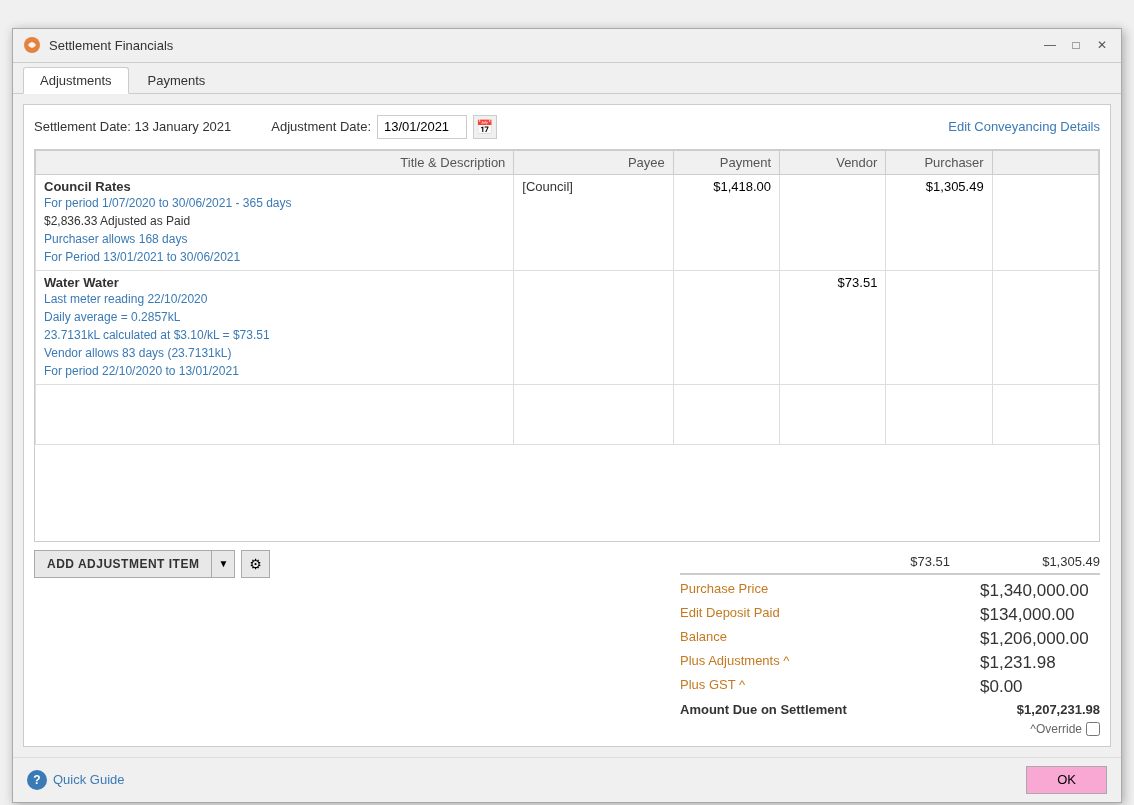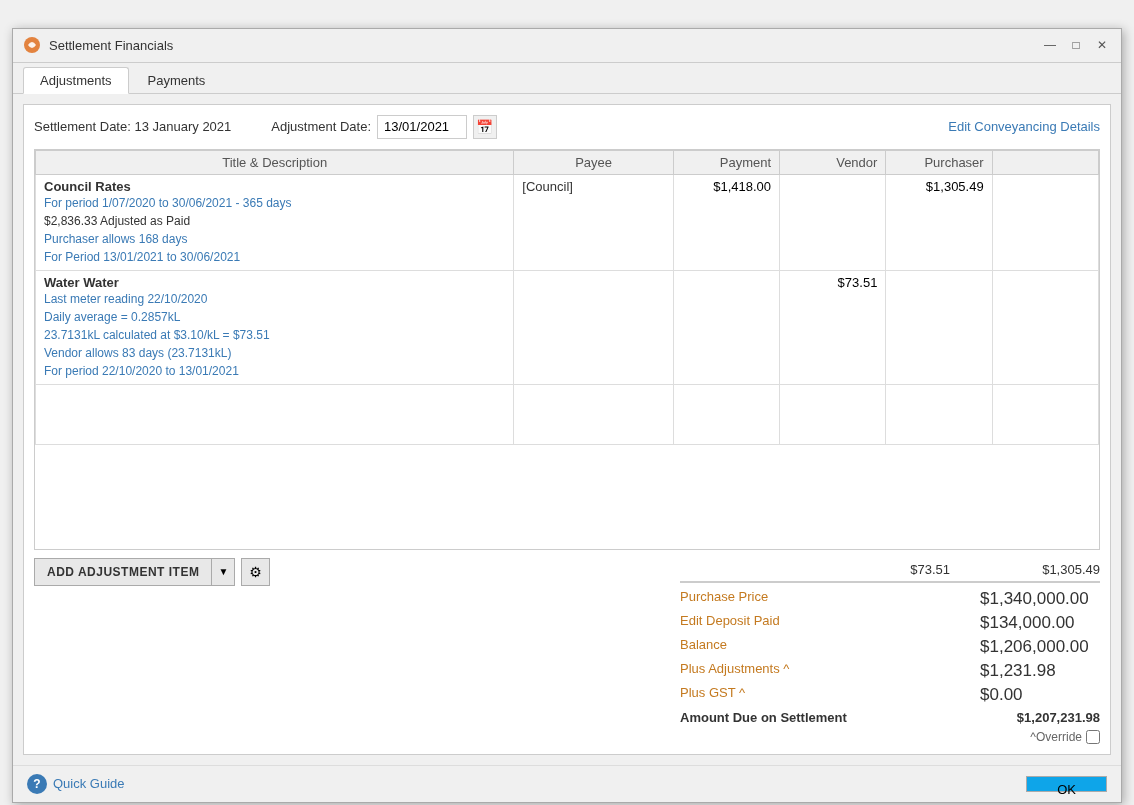--- a/index.html
+++ b/index.html
@@ -155,21 +155,21 @@
       width: 100%;
       border-collapse: collapse;
       font-size: 13px;
     }
     table thead tr {
       background: #f0f0f0;
     }
     table thead th {
       border: 1px solid #ccc;
       padding: 4px 8px;
-      text-align: center;
+      text-align: right;
       font-weight: normal;
       color: #555;
     }
     table thead th.right { text-align: right; }
     table tbody td {
       border: 1px solid #ddd;
       padding: 4px 8px;
       vertical-align: top;
     }
     table tbody td.right { text-align: right; }
@@ -292,26 +292,26 @@
     .quick-guide {
       display: flex;
       align-items: center;
       gap: 6px;
       color: #3a7ab5;
       cursor: pointer;
       font-size: 13px;
       text-decoration: none;
     }
     .ok-btn {
-      background: #0ea5e9;
+      background: #f9a8d4;
       border: 1px solid #aaa;
       padding: 5px 30px;
       font-size: 13px;
       cursor: pointer;
-      height: 16px;
+      height: 28px;
     }
     .help-circle {
       width: 20px;
       height: 20px;
       border-radius: 50%;
       background: #3a7ab5;
       color: white;
       display: flex;
       align-items: center;
       justify-content: center;

